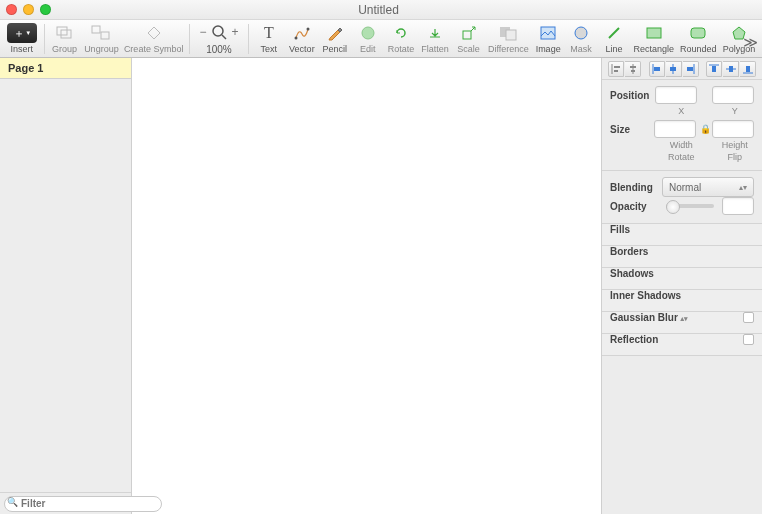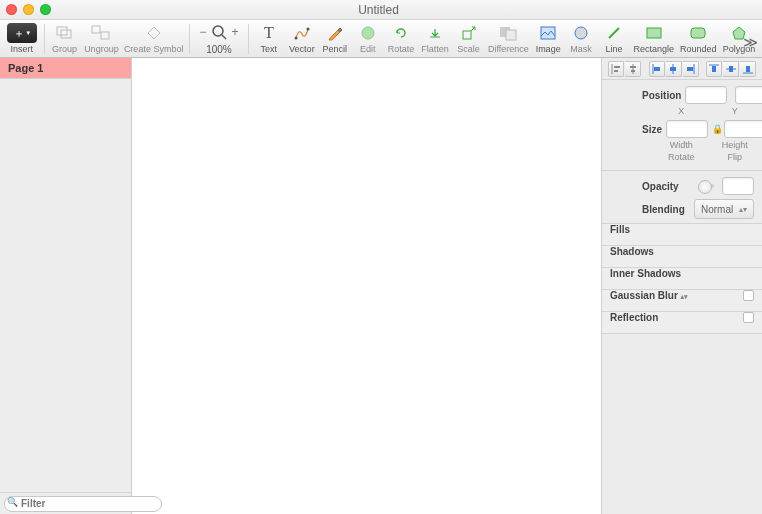--- a/index.html
+++ b/index.html
@@ -27,41 +27,41 @@
 .zoom-val { font-size: 10px; color: #555; margin-top: 2px; }
 .insert-btn { width: 30px; height: 20px; background: linear-gradient(#4a4a4a,#222); border-radius: 4px; display:flex; align-items:center; justify-content:center; gap:2px; color:#fff; font-size:11px; }
 .overflow { position:absolute; right:4px; top: 14px; font-size: 14px; color:#666; }
 .green-shape svg path, .green-shape svg rect, .green-shape svg polygon, .green-shape svg line { stroke: #3cab3c; }
 .blue-shape svg rect, .blue-shape svg circle { stroke: #3b7dd8; }
 .orange-shape svg path { stroke:#d4893f; }
 
 
 .main { display: flex; height: 456px; }
 .sidebar { width: 132px; background: #ededed; border-right: 1px solid #cfcfcf; display:flex; flex-direction:column; }
-.page-row { background: #fca5a5; border-bottom: 1px solid #d0d0d0; padding: 4px 8px; font-size: 11px; font-weight: 600; color: #333; }
+.page-row { background: #fef9c3; border-bottom: 1px solid #d0d0d0; padding: 4px 8px; font-size: 11px; font-weight: 600; color: #333; }
 .sidebar-spacer { flex:1; }
 .sidebar-footer { height: 22px; border-top: 1px solid #d4d4d4; display:flex; align-items:center; padding: 0 4px; gap: 6px; }
 .filter-input { flex:1; height: 16px; border: 1px solid #c8c8c8; border-radius: 8px; font-size: 10px; padding: 0 6px 0 16px; background: #fff; font-weight: bold; }
 .filter-wrap { position: relative; flex:1; display:flex; }
 .filter-wrap::before { content: "🔍"; position:absolute; left:3px; top:1px; font-size:9px; color:#888; }
 .sf-icon { width: 14px; height: 14px; display:flex; align-items:center; justify-content:center; color:#3b7dd8; font-size:11px; }
 
 .canvas { flex:1; background: #fff; border-right: 1px solid #cfcfcf; }
 
 
 .inspector { width: 160px; background: #ececec; display:flex; flex-direction:column; font-size: 10px; color:#555; }
 .align-row { height: 22px; border-bottom: 1px solid #d4d4d4; display:flex; align-items:center; justify-content: space-between; padding: 0 6px; gap:4px; }
 .align-group { display:flex; gap:1px; }
 .align-btn { width: 16px; height: 16px; border: 1px solid #c5c5c5; background: linear-gradient(#fafafa,#e5e5e5); display:flex; align-items:center; justify-content:center; }
 .align-btn + .align-btn { border-left: none; }
 .align-group .align-btn:first-child { border-radius: 2px 0 0 2px; }
 .align-group .align-btn:last-child { border-radius: 0 2px 2px 0; }
 
 .prop-section { padding: 6px 8px 4px; border-bottom: 1px solid #d4d4d4; }
-.prop-row { display:flex; align-items:center; margin-bottom: 4px; gap:4px;margin-left:32px; }
+.prop-row { display:flex; align-items:center; margin-bottom: 4px; gap:4px; }
 .prop-label { width: 48px; font-weight: 600; color:#444; font-size:10px; }
 .prop-input { width: 42px; height: 18px; border: 1px solid #c5c5c5; background:#fff; border-radius: 3px; box-shadow: inset 0 1px 2px rgba(0,0,0,0.08); }
 .prop-sublabels { display:flex; margin-left:52px; gap:4px; margin-top:-2px; margin-bottom:4px; }
 .prop-sublabel { width: 42px; text-align:center; font-size:9px; color:#888; }
 .lock { width: 8px; font-size: 9px; color:#888; text-align:center; }
 .flip-btns { display:flex; gap:1px; }
 .flip-btn { width: 20px; height: 18px; border: 1px solid #c5c5c5; background: linear-gradient(#fafafa,#e5e5e5); border-radius: 3px; display:flex; align-items:center; justify-content:center; }
 
 .slider { flex:1; height: 4px; background: #cfcfcf; border-radius: 2px; position: relative; margin: 0 4px; }
 .slider::before { content:""; position:absolute; left:0; top:-4px; width:12px; height:12px; border-radius:50%; background: radial-gradient(#fff,#e0e0e0); border:1px solid #bbb; }
@@ -363,36 +363,39 @@
         <div class="prop-sublabel">Height</div>
       </div>
       <div class="prop-sublabels">
         <div class="prop-sublabel">Rotate</div>
         <div style="width:8px"></div>
         <div class="prop-sublabel">Flip</div>
       </div>
     </div>
 
     <div class="prop-section">
-      <div class="prop-row">
-        <div class="prop-label">Opacity</div>
-        <div class="slider"></div>
-        <input class="prop-input" style="width: 32px;">
-      </div>
       <div class="prop-row" style="margin-bottom:0">
         <div class="prop-label">Blending</div>
         <div class="blend-select">
           <span>Normal</span>
           <span style="font-size:8px;color:#888">▴▾</span>
         </div>
       </div>
+      <div class="prop-row">
+        <div class="prop-label">Opacity</div>
+        <div class="slider"></div>
+        <input class="prop-input" style="width: 32px;">
+      </div>
     </div>
 
     <div class="section-header">
         <span>Fills</span>
+      </div>
+    <div class="section-header">
+        <span>Borders</span>
       </div>
     <div class="section-header">
         <span>Shadows</span>
       </div>
     <div class="section-header">
         <span>Inner Shadows</span>
       </div>
     <div class="section-header">
       <span><span>Gaussian Blur</span> <span style="font-size:7px;color:#888">▴▾</span></span>
       <div class="chk"></div>

